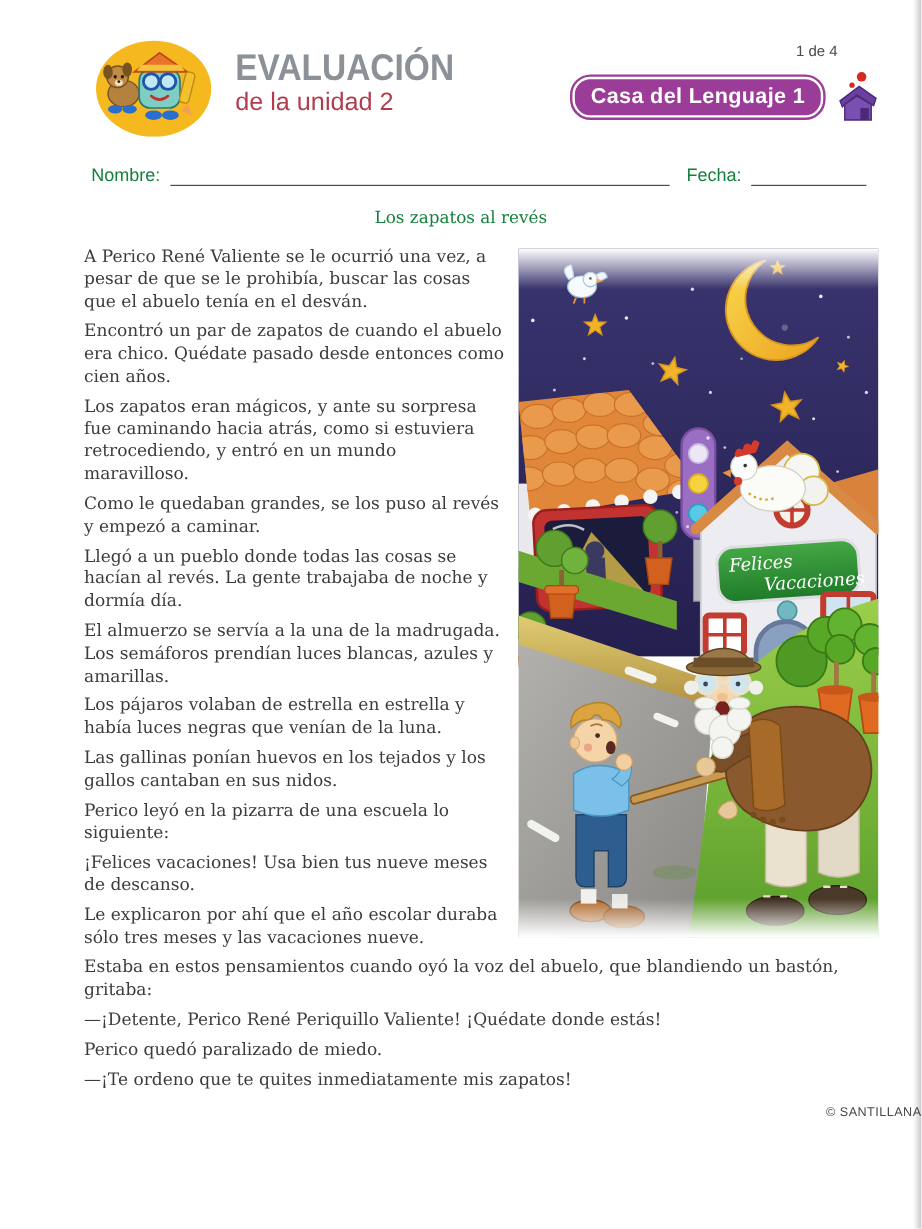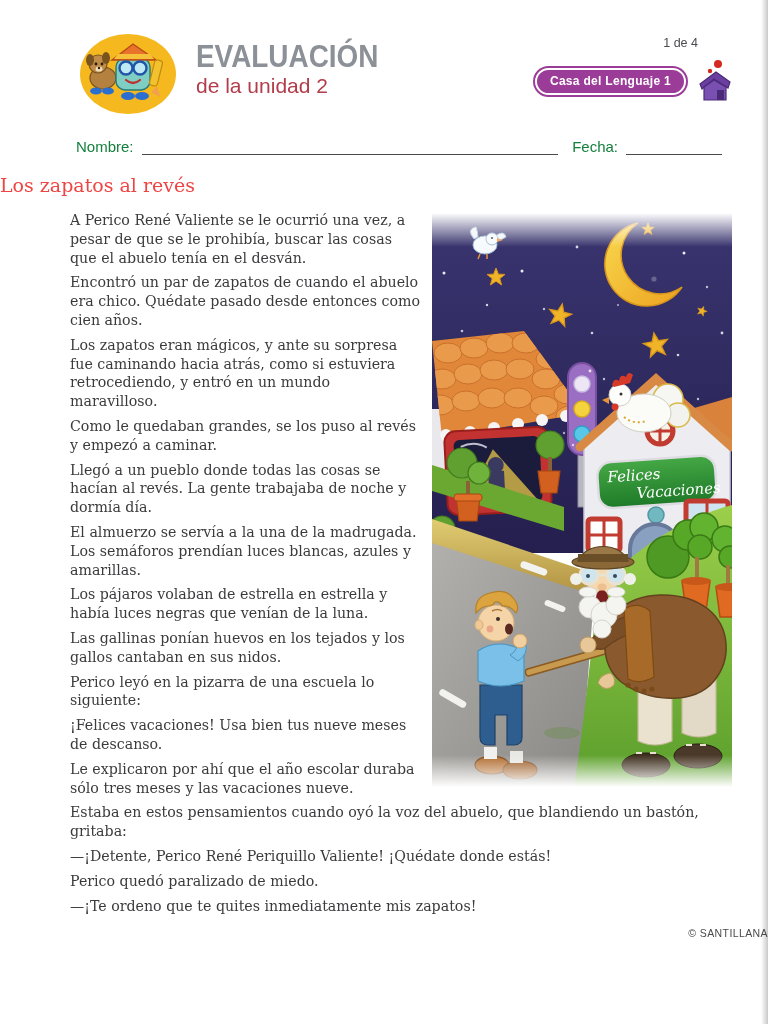--- a/index.html
+++ b/index.html
@@ -8,31 +8,31 @@
   .edge-shadow{position:absolute;top:0;right:0;width:7px;height:100%;background:linear-gradient(to left,rgba(60,60,60,.28),rgba(60,60,60,0));pointer-events:none;}
   
   .header{display:flex;align-items:flex-start;padding:30px 34px 0 76px;}
   .logo{width:108px;height:84px;flex:0 0 auto;}
   .title-block{margin-left:12px;padding-top:12px;}
   .main-title{font-family:"Liberation Sans",sans-serif;font-weight:bold;font-size:31px;line-height:30px;color:#8b9197;letter-spacing:0px;transform:scaleX(.9);transform-origin:left;margin:0;}
   .sub-title{font-family:Liberation Sans, sans-serif;font-size:21px;color:#b23c4b;margin-top:2px;}
   .header-right{margin-left:auto;display:flex;flex-direction:column;align-items:flex-end;padding-top:6px;}
   .page-indicator{font-size:12.5px;color:#4a4a50;margin-right:36px;margin-bottom:8px;}
   .badge-row{display:flex;align-items:center;}
-  .series-badge{background:#9b3d98;border:2px solid #ffffff;box-shadow:0 0 0 2px #9b3d98;border-radius:15px;color:#ffffff;font-weight:bold;font-size:12px;letter-spacing:.3px;padding:4px 13px 5px;white-space:nowrap;}
+  .series-badge{background:#9b3d98;border:2px solid #ffffff;box-shadow:0 0 0 2px #9b3d98;border-radius:15px;color:#ffffff;font-weight:bold;font-size:18px;letter-spacing:.3px;padding:4px 13px 5px;white-space:nowrap;}
   .house-badge{width:40px;height:46px;margin-left:8px;}
   
   .form-row{display:flex;align-items:flex-end;padding:0 46px 0 76px;margin-top:24px;font-size:15px;color:#15803d;}
   .rule{border-bottom:1.5px solid #4a4a4a;height:14px;}
   .rule.name{flex:1;margin-left:8px;}
   .rule.date{width:96px;margin-left:8px;}
   .form-label{white-space:nowrap;}
   .form-label.date{margin-left:14px;}
   
-  .story-title{text-align:left;font-family:"DejaVu Serif",serif;font-size:19px;color:#ef4444;margin-top:19px;}
+  .story-title{text-align:center;font-family:"DejaVu Serif",serif;font-size:14px;color:#15803d;margin-top:19px;}
   .story-text{padding:0 36px 0 70px;margin-top:15px;font-family:"DejaVu Serif",serif;font-size:14.2px;line-height:18.8px;color:#3b3b3d;}
   .story-text p{margin:0 0 6px 0;}
   .illustration{float:right;width:300px;height:574px;margin:2px 0 6px 10px;}
   .illustration svg{display:block;width:100%;height:100%;}
   
   .footer{clear:none;text-align:right;margin-top:12px;font-size:10.5px;letter-spacing:.4px;color:#4a4a4a;}
 </style>
 </head>
 <body>
 

